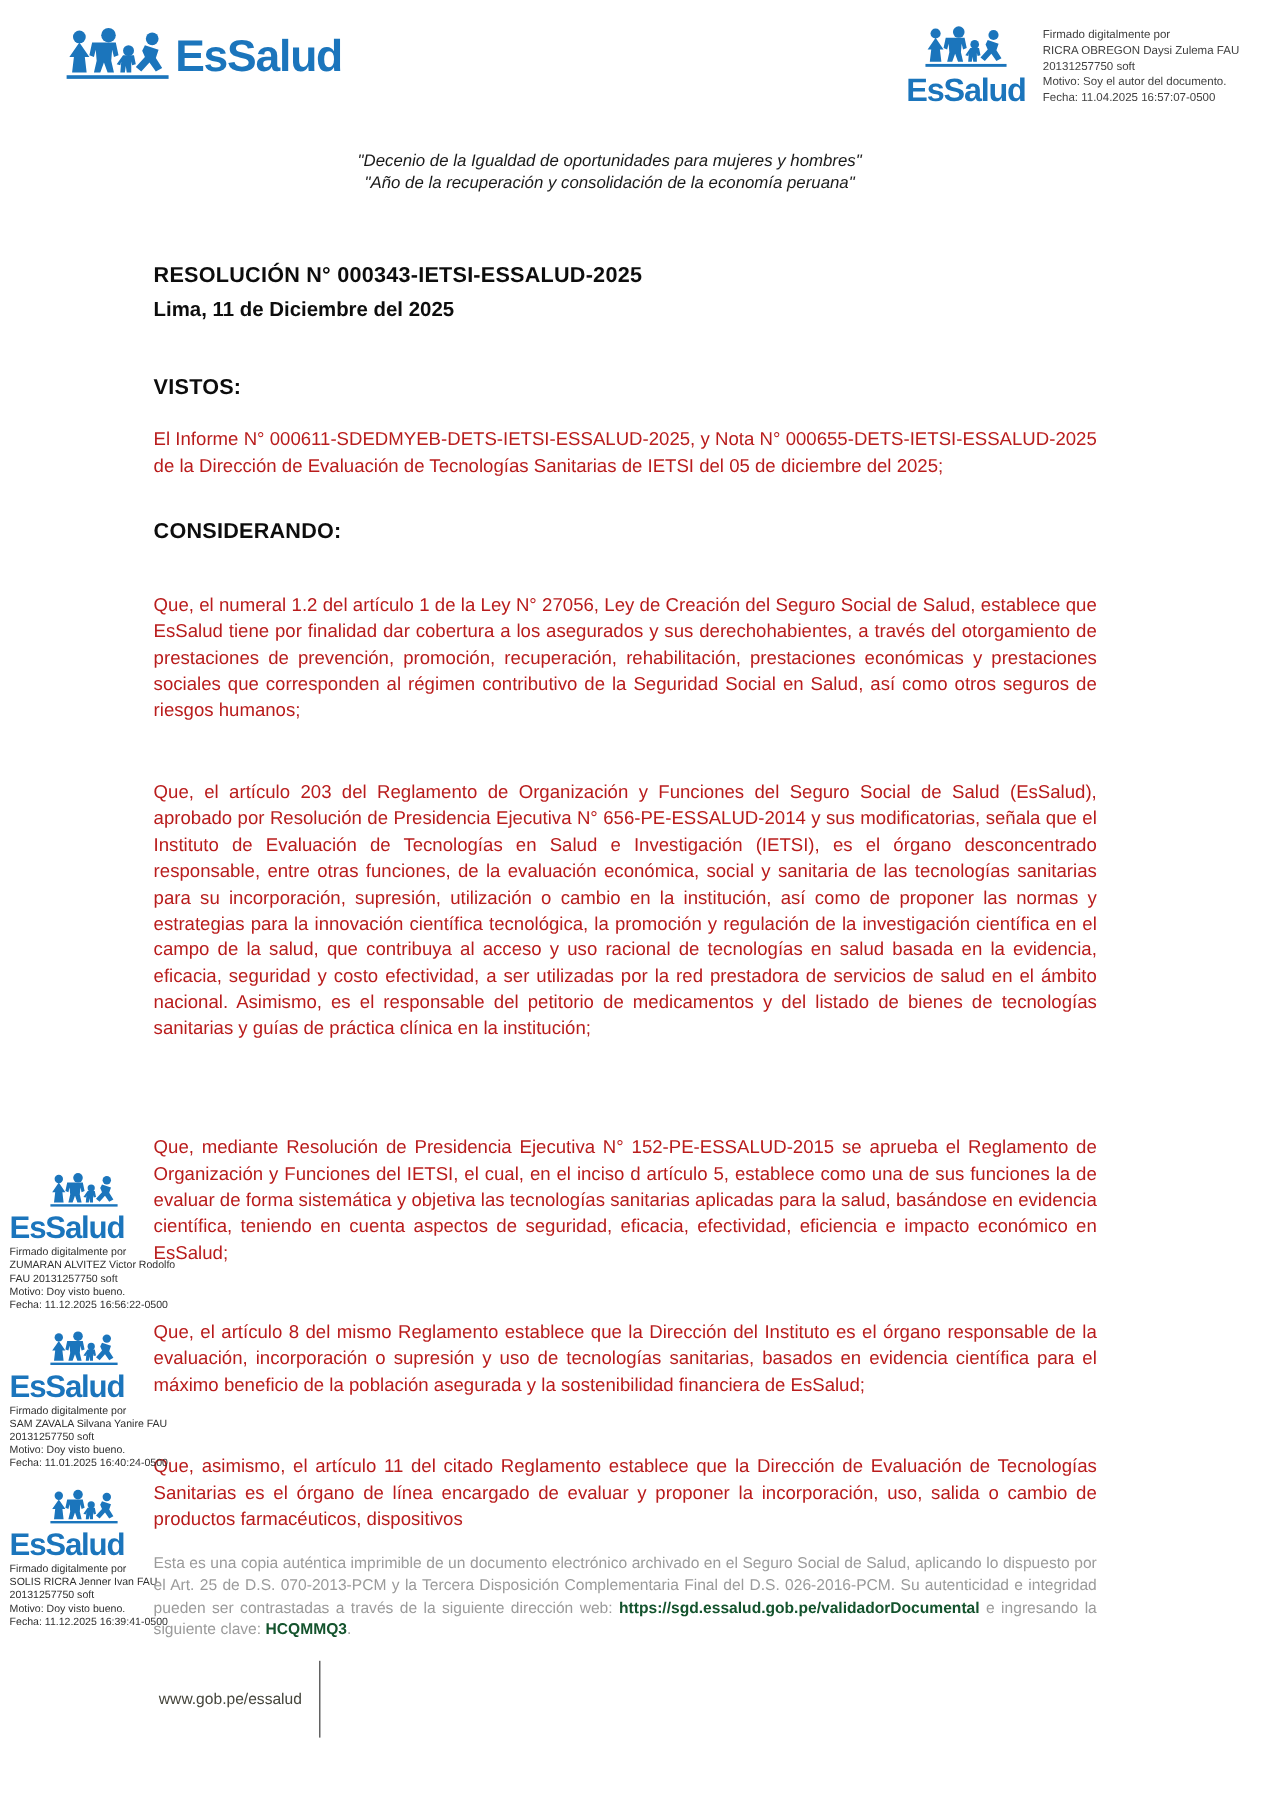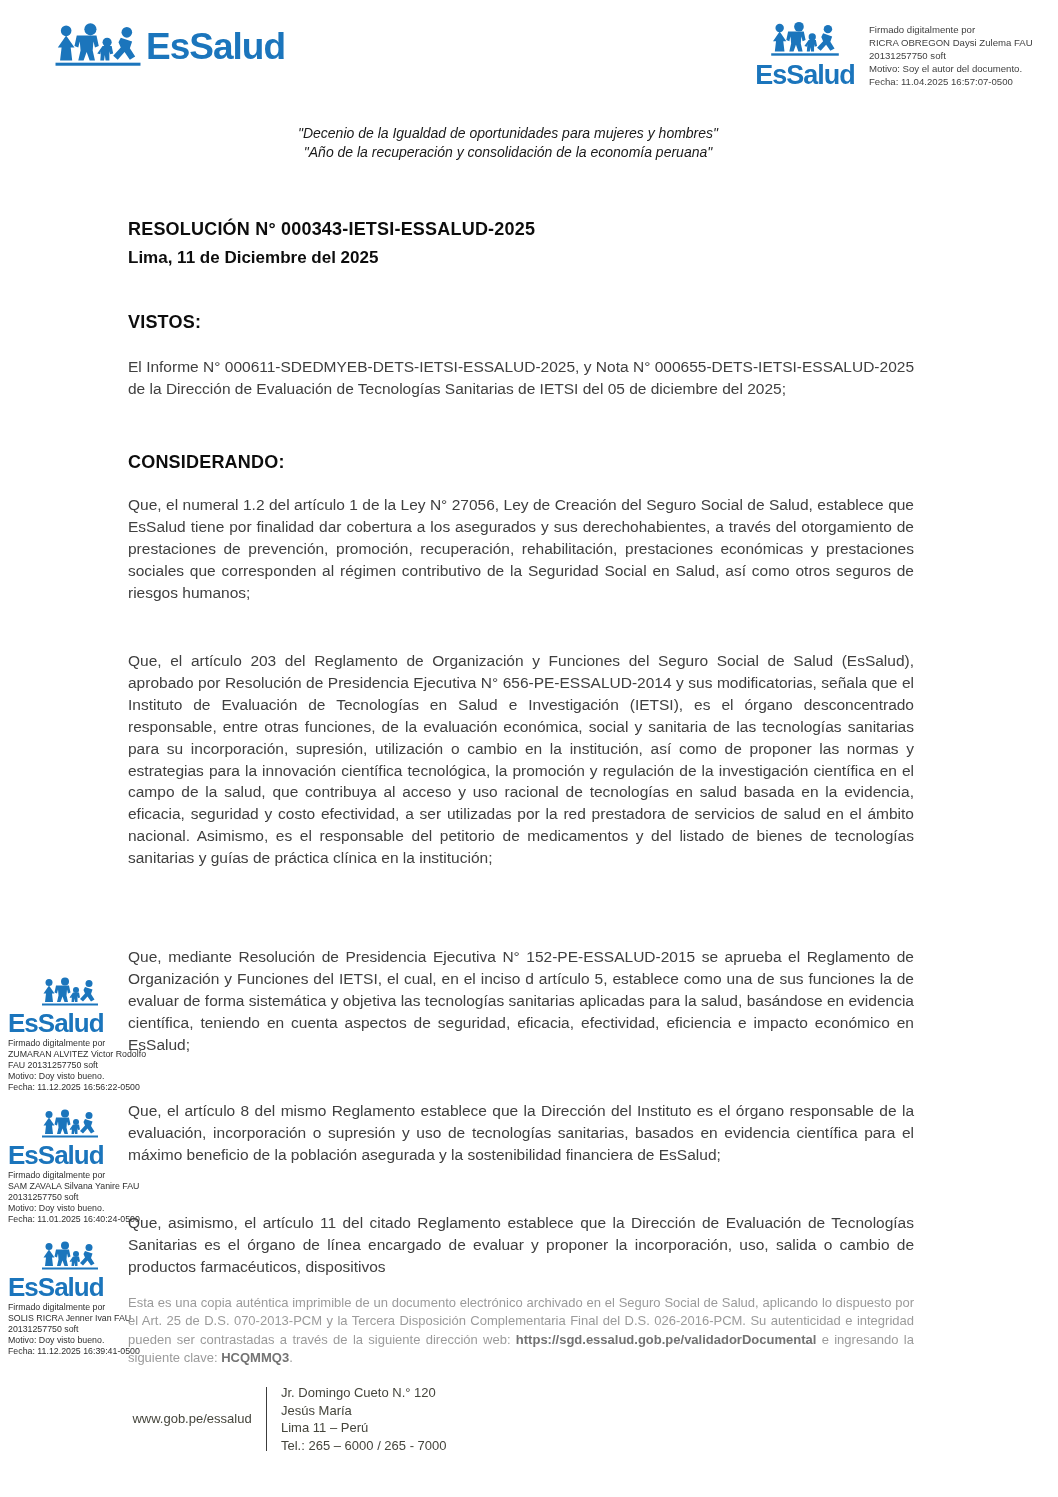--- a/index.html
+++ b/index.html
@@ -44,41 +44,41 @@
     font-size:14px;line-height:19px;color:#1a1a1a;
   }
 
   
   .doc-col{left:128px;width:786px;}
   .title{top:219px;font-size:18px;font-weight:bold;letter-spacing:0.2px;}
   .dateline{top:248px;font-size:17px;font-weight:bold;}
   .heading{font-size:18px;font-weight:bold;letter-spacing:0.2px;}
   .body-text{
     font-size:15.5px;line-height:21.9px;
-    text-align:justify;color:#404040;
+    text-align:justify;color:#b91c1c;
   }
 
   
   .stamp{left:8px;width:124px;display:flex;flex-direction:column;}
   .stamp .fam{width:58px;height:33px;align-self:center;}
   .stamp .wordmark{font-size:26px;margin-top:1px;}
   .stamp-sig{
     margin-top:2px;
     font-size:8.8px;line-height:10.9px;color:#2e2e2e;
     white-space:nowrap;
   }
 
   
   .legal{
     left:128px;top:1294px;width:786px;
     font-size:13px;line-height:18.4px;
     text-align:justify;
     color:#9b9b9b;
   }
-  .legal b{font-weight:bold;color:#737373;}
+  .legal b{font-weight:bold;color:#14532d;}
 
   
   .footer{
     left:128px;top:1384px;
     display:flex;align-items:center;
     font-size:13px;line-height:17.5px;color:#45453c;
   }
   .footer .site{width:128px;text-align:center;}
   .footer .vline{
     width:0;height:64px;border-left:1.6px solid #3c3c3c;
@@ -133,21 +133,21 @@
     <div>"Decenio de la Igualdad de oportunidades para mujeres y hombres"</div>
     <div>"Año de la recuperación y consolidación de la economía peruana"</div>
   </div>
 
   <div class="abs doc-col title">RESOLUCIÓN N° 000343-IETSI-ESSALUD-2025</div>
   <div class="abs doc-col dateline">Lima, 11 de Diciembre del 2025</div>
 
   <div class="abs doc-col heading" style="top:312px">VISTOS:</div>
   <div class="abs doc-col body-text" style="top:356px">El Informe N° 000611-SDEDMYEB-DETS-IETSI-ESSALUD-2025, y Nota N° 000655-DETS-IETSI-ESSALUD-2025 de la Dirección de Evaluación de Tecnologías Sanitarias de IETSI del 05 de diciembre del 2025;</div>
 
-  <div class="abs doc-col heading" style="top:452px">CONSIDERANDO:</div>
+  <div class="abs doc-col heading" style="top:432px">CONSIDERANDO:</div>
   <div class="abs doc-col body-text" style="top:494px">Que, el numeral 1.2 del artículo 1 de la Ley N° 27056, Ley de Creación del Seguro Social de Salud, establece que EsSalud tiene por finalidad dar cobertura a los asegurados y sus derechohabientes, a través del otorgamiento de prestaciones de prevención, promoción, recuperación, rehabilitación, prestaciones económicas y prestaciones sociales que corresponden al régimen contributivo de la Seguridad Social en Salud, así como otros seguros de riesgos humanos;</div>
   <div class="abs doc-col body-text" style="top:650px">Que, el artículo 203 del Reglamento de Organización y Funciones del Seguro Social de Salud (EsSalud), aprobado por Resolución de Presidencia Ejecutiva N° 656-PE-ESSALUD-2014 y sus modificatorias, señala que el Instituto de Evaluación de Tecnologías en Salud e Investigación (IETSI), es el órgano desconcentrado responsable, entre otras funciones, de la evaluación económica, social y sanitaria de las tecnologías sanitarias para su incorporación, supresión, utilización o cambio en la institución, así como de proponer las normas y estrategias para la innovación científica tecnológica, la promoción y regulación de la investigación científica en el campo de la salud, que contribuya al acceso y uso racional de tecnologías en salud basada en la evidencia, eficacia, seguridad y costo efectividad, a ser utilizadas por la red prestadora de servicios de salud en el ámbito nacional. Asimismo, es el responsable del petitorio de medicamentos y del listado de bienes de tecnologías sanitarias y guías de práctica clínica en la institución;</div>
   <div class="abs doc-col body-text" style="top:946px">Que, mediante Resolución de Presidencia Ejecutiva N° 152-PE-ESSALUD-2015 se aprueba el Reglamento de Organización y Funciones del IETSI, el cual, en el inciso d artículo 5, establece como una de sus funciones la de evaluar de forma sistemática y objetiva las tecnologías sanitarias aplicadas para la salud, basándose en evidencia científica, teniendo en cuenta aspectos de seguridad, eficacia, efectividad, eficiencia e impacto económico en EsSalud;</div>
   <div class="abs doc-col body-text" style="top:1100px">Que, el artículo 8 del mismo Reglamento establece que la Dirección del Instituto es el órgano responsable de la evaluación, incorporación o supresión y uso de tecnologías sanitarias, basados en evidencia científica para el máximo beneficio de la población asegurada y la sostenibilidad financiera de EsSalud;</div>
   <div class="abs doc-col body-text" style="top:1212px">Que, asimismo, el artículo 11 del citado Reglamento establece que la Dirección de Evaluación de Tecnologías Sanitarias es el órgano de línea encargado de evaluar y proponer la incorporación, uso, salida o cambio de productos farmacéuticos, dispositivos</div>
 
   <div class="abs stamp" style="top:976px">
     <svg class="fam" viewBox="0 0 116 58">
         <use href="#fam-sym"></use>
       </svg>
@@ -187,21 +187,15 @@
       <span class="sig-line">Motivo: Doy visto bueno.</span>
       <span class="sig-line">Fecha: 11.12.2025 16:39:41-0500</span>
     </div>
   </div>
 
   <div class="abs legal"><span>Esta es una copia auténtica imprimible de un documento electrónico archivado en el Seguro Social de Salud, aplicando lo dispuesto por el Art. 25 de D.S. 070-2013-PCM y la Tercera Disposición Complementaria Final del D.S. 026-2016-PCM. Su autenticidad e integridad pueden ser contrastadas a través de la siguiente dirección web: </span><b>https://sgd.essalud.gob.pe/validadorDocumental</b><span> e ingresando la siguiente clave: </span><b>HCQMMQ3</b><span>.</span></div>
 
   <div class="abs footer">
     <span class="site">www.gob.pe/essalud</span>
     <span class="vline"></span>
-    <span class="addr">
-      <span>Jr. Domingo Cueto N.° 120</span>
-      <span>Jesús María</span>
-      <span>Lima 11 – Perú</span>
-      <span>Tel.: 265 – 6000 / 265 - 7000</span>
-    </span>
   </div>
 
 </div>
 
 </body></html>

